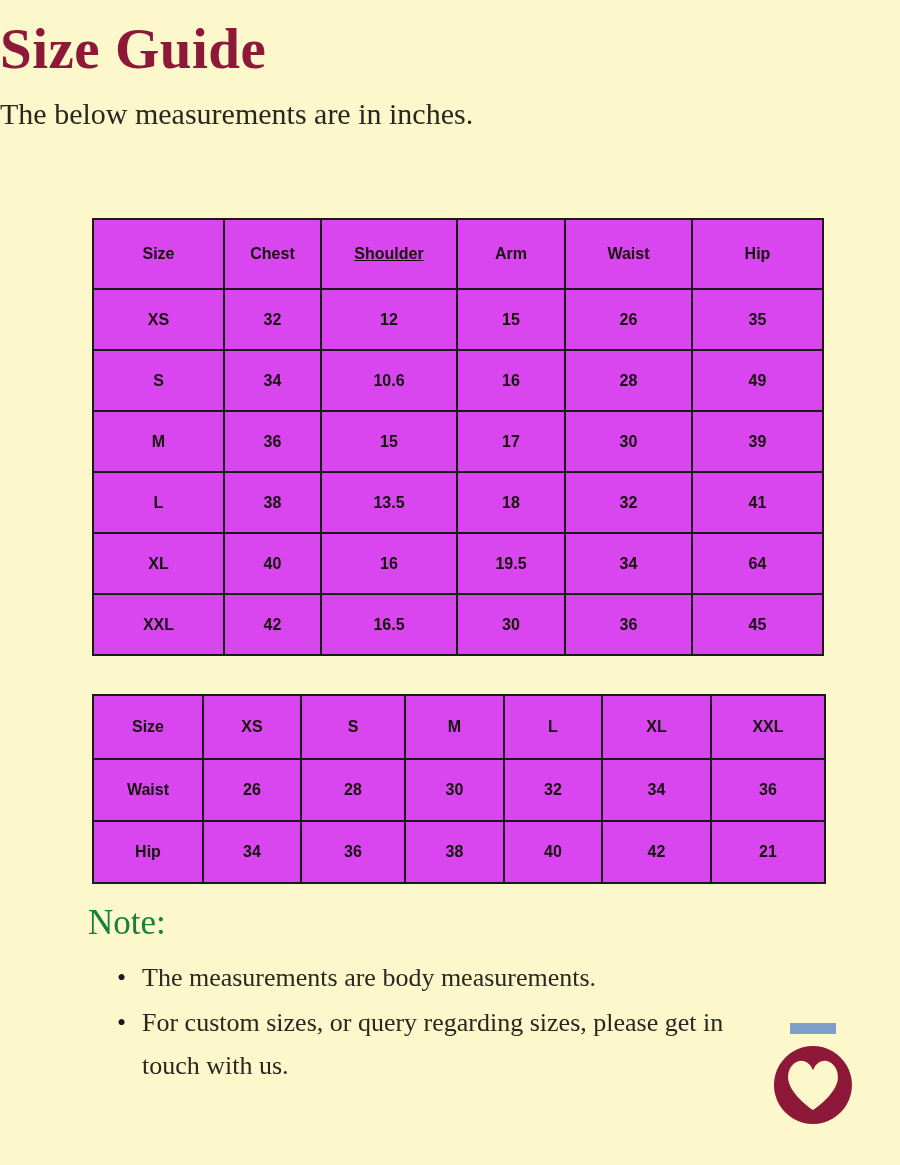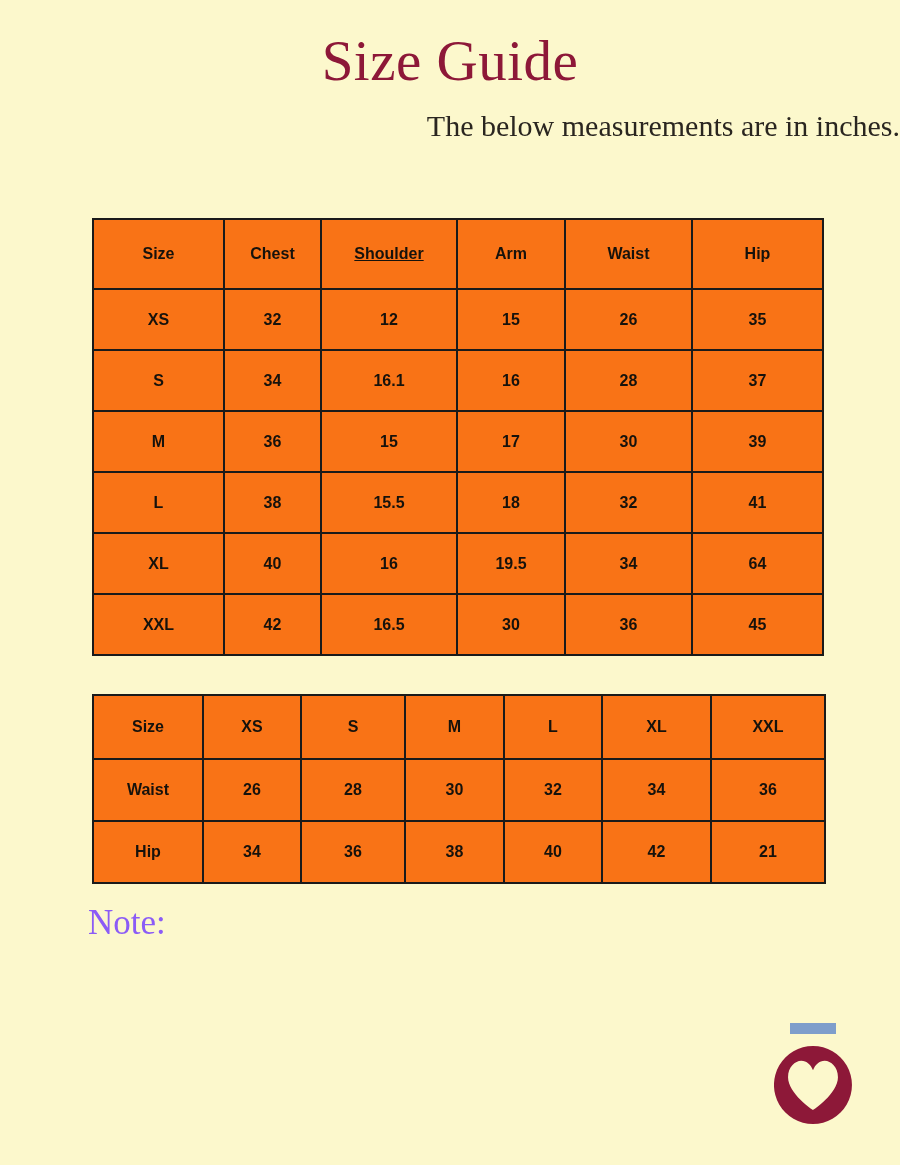--- a/index.html
+++ b/index.html
@@ -17,32 +17,31 @@
 
   .page {
     position: relative;
     width: 900px;
     height: 1165px;
     box-sizing: border-box;
   }
 
   
   .title {
-    text-align: center;
     color: #8D1838;
     font-family: "Liberation Serif", serif;
     font-size: 57px;
     line-height: 1;
-    font-weight: 400;
+    font-weight: 700;
     letter-spacing: 0.5px;
     margin: 0;
-    padding-top: 32px;
+    padding-top: 20px;
   }
   .subtitle {
-    text-align: right;
+    text-align: left;
     color: #2A2620;
     font-family: "Liberation Serif", serif;
     font-size: 30px;
     line-height: 1;
     font-weight: 400;
     margin: 0;
     padding-top: 22px;
   }
 
   
@@ -51,21 +50,21 @@
     left: 92px;
     width: 718px;
   }
   #table-1-wrap { top: 218px; }
   #table-2-wrap { top: 694px; }
 
   table.size-table {
     width: 718px;
     border-collapse: collapse;
     table-layout: fixed;
-    background: #f97316;
+    background: #d946ef;
   }
   table.size-table td,
   table.size-table th {
     border: 2px solid #1A1A1A;
     text-align: center;
     vertical-align: middle;
     font-family: "Liberation Sans", sans-serif;
     font-weight: bold;
     font-size: 16px;
     color: #16120C;
@@ -75,21 +74,21 @@
   #table-1 td { height: 59px; }
   #table-2 th { height: 62px; }
   #table-2 td { height: 60px; }
   #table-2 .rowhead { font-size: 16px; }
 
   
   .note-heading {
     position: absolute;
     left: 88px;
     top: 905px;
-    color: #8b5cf6;
+    color: #15803d;
     font-family: "Liberation Serif", serif;
     font-size: 35px;
     line-height: 1;
     font-weight: 400;
   }
   .note-list {
     position: absolute;
     left: 104px;
     top: 956px;
     width: 680px;
@@ -165,37 +164,37 @@
             <td class="rowhead">XS</td>
             <td>32</td>
             <td>12</td>
             <td>15</td>
             <td>26</td>
             <td>35</td>
           </tr>
           <tr>
             <td class="rowhead">S</td>
             <td>34</td>
-            <td>16.1</td>
+            <td>10.6</td>
             <td>16</td>
             <td>28</td>
-            <td>37</td>
+            <td>49</td>
           </tr>
           <tr>
             <td class="rowhead">M</td>
             <td>36</td>
             <td>15</td>
             <td>17</td>
             <td>30</td>
             <td>39</td>
           </tr>
           <tr>
             <td class="rowhead">L</td>
             <td>38</td>
-            <td>15.5</td>
+            <td>13.5</td>
             <td>18</td>
             <td>32</td>
             <td>41</td>
           </tr>
           <tr>
             <td class="rowhead">XL</td>
             <td>40</td>
             <td>16</td>
             <td>19.5</td>
             <td>34</td>
@@ -244,20 +243,24 @@
             <td>40</td>
             <td>42</td>
             <td>21</td>
           </tr>
         </tbody>
     </table>
   </div>
 
   <div class="note-heading">Note:</div>
 
+  <ul class="note-list" id="note-list">
+      <li>The measurements are body measurements.</li>
+      <li>For custom sizes, or query regarding sizes, please get in touch with us.</li>
+    </ul>
 
   <div class="logo">
     <div class="logo-bar"></div>
     <svg class="logo-mark" viewBox="0 0 100 100">
       <path fill="#8D1838" fill-rule="evenodd" d="M50 0 A50 50 0 1 1 49.9 0 Z
            M50 82
            C 50 82, 18 61, 18 40
            C 18 27, 27 19, 35 19
            C 42 19, 47 24, 50 31
            C 53 24, 58 19, 65 19

